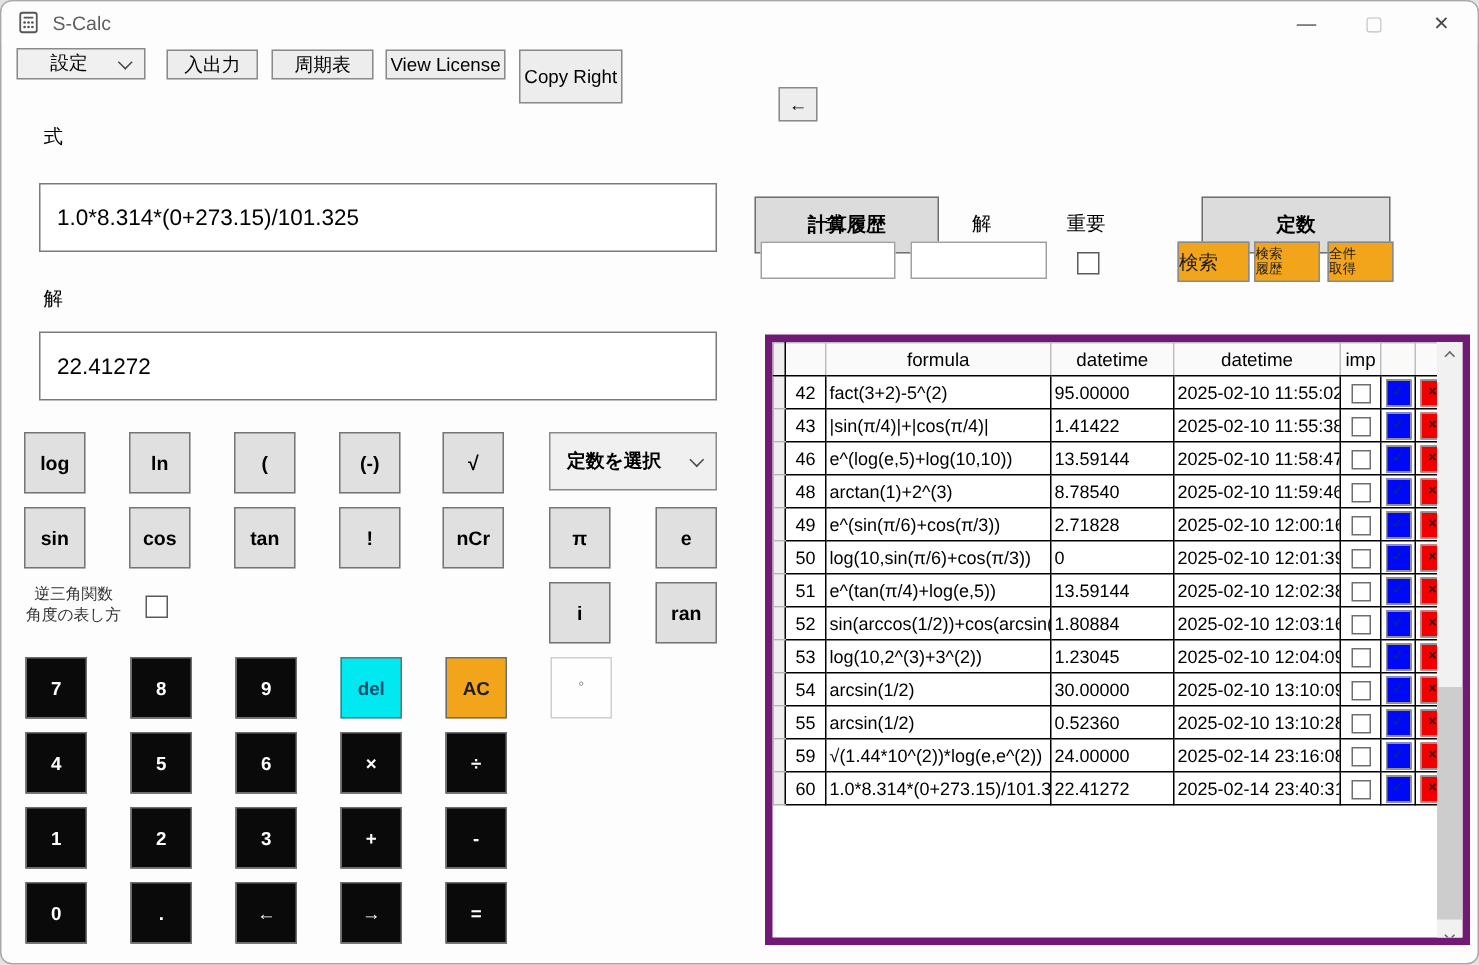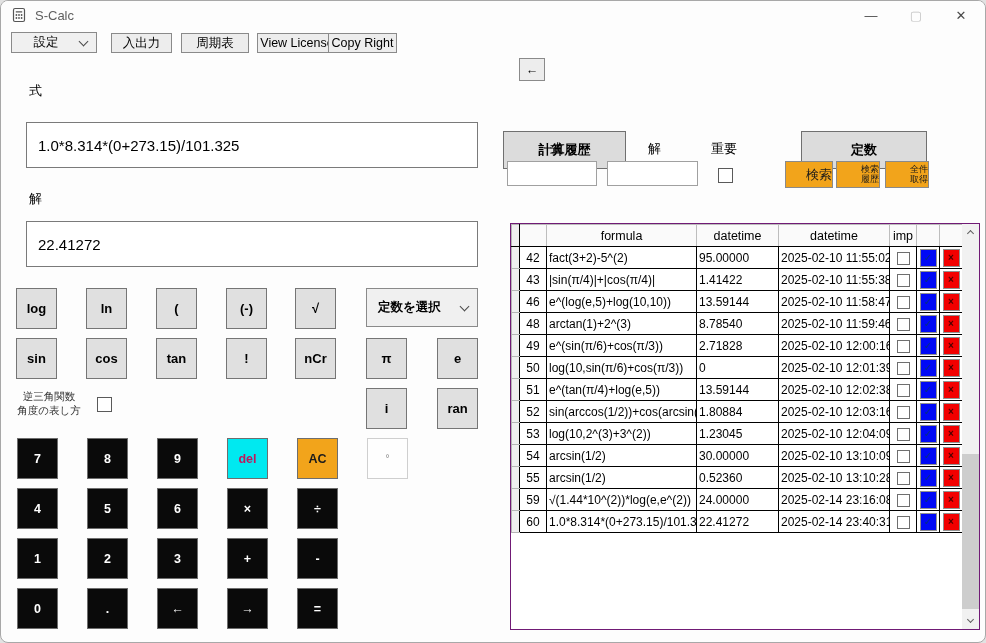--- a/index.html
+++ b/index.html
@@ -35,38 +35,38 @@
   .fn { position:absolute; width:41px; height:41px; background:#e0e0e0; border:1px solid #757575;
     font-size:13px; font-weight:bold; color:#000; display:flex; align-items:center; justify-content:center;
     font-family:"Liberation Sans","DejaVu Sans",sans-serif; }
   .small-note { position:absolute; font-size:10.5px; color:#333; line-height:14px; text-align:center; width:92px; }
   .cb { position:absolute; width:15px; height:15px; background:#fff; border:1px solid #5a5a5a; }
 
   
   .key { position:absolute; width:41px; height:41px; background:var(--key); border:1px solid #6e6e6e;
     color:#fff; font-size:12.5px; font-weight:bold; display:flex; align-items:center; justify-content:center;
     font-family:"Liberation Sans","DejaVu Sans",sans-serif; }
-  .key.cyan { background:var(--cyan); color:#be185d; }
+  .key.cyan { background:var(--cyan); color:#0c4a6e; }
   .key.orange { background:var(--orange); color:#1c1c1c; }
   .key.deg { background:#fefefe; border:1px solid #cfcfcf; color:#8a8a8a; font-size:10px; font-weight:normal; }
 
   
   .bigbtn { position:absolute; height:38px; background:#dcdcdc; border:1px solid #707070;
     font-size:13px; font-weight:bold; display:flex; align-items:center; justify-content:center;
     font-family:"Liberation Sans","DejaVu Sans",sans-serif;margin-top:44px; }
   .sinput { position:absolute; height:25px; border:1px solid #a0a0a0; background:#fff; font-size:12px; padding:0 4px; }
   .obtn { position:absolute; height:27px; background:var(--orange); border:1px solid #8a8a8a;
-    color:#1a1a1a; display:flex; flex-direction:column; align-items:flex-end; justify-content:center;
+    color:#1a1a1a; display:flex; flex-direction:column; align-items:flex-start; justify-content:center;
     font-family:"Liberation Sans","DejaVu Sans",sans-serif; }
   .obtn .l1 { font-size:13px; }
   .obtn .t2 { font-size:9px; line-height:9.5px; }
 
   
   .grid-wrap { position:absolute; left:509px; top:222px; width:470px; height:407px;
-    border:1px solid #701a75; background:#fff; overflow:hidden; }
+    border:5px solid #701a75; background:#fff; overflow:hidden; }
   table.grid { border-collapse:collapse; table-layout:fixed; width:451px; }
   .grid th { background:#fafafa; border:1px solid #bdbdbd; border-bottom:1px solid #000;
     font-size:12.5px; font-weight:normal; height:22px; overflow:hidden; white-space:nowrap; }
   .grid td { border:1px solid #000; height:22px; font-size:12px; overflow:hidden; white-space:nowrap;
     padding:0 2px; background:#fff; }
   .grid td.gut, .grid th.gut { background:#efefef; border:1px solid #b5b5b5; border-right:1px solid #000; padding:0; }
   .grid th.gut { border-bottom:1px solid #000; }
   .grid td.num { text-align:center; padding:0; }
   .grid td.ctr { text-align:center; padding:0; }
   .impbox { width:13px; height:13px; border:1px solid #6e6e6e; background:#fff; display:inline-block; vertical-align:middle; }
@@ -105,21 +105,21 @@
     <button class="winbtn" style="left:938px">✕</button>
   </div>
 
   <div class="combo" style="left:10px;top:31px;width:86px;height:21px">
     <span class="ctext">設定</span>
     <span class="chev"></span>
   </div>
   <button class="mbtn" style="left:110px;top:32px;width:61px;height:20px">入出力</button>
   <button class="mbtn" style="left:180px;top:32px;width:68px;height:20px">周期表</button>
   <button class="mbtn" style="left:256px;top:32px;width:80px;height:20px">View License</button>
-  <button class="mbtn" style="left:327px;top:32px;width:69px;height:20px">Copy Right</button>
+  <button class="mbtn" style="left:345px;top:32px;width:69px;height:36px">Copy Right</button>
 
   <div class="lbl" style="left:28px;top:81px">式</div>
   <input class="biginput" style="left: 25px; top: 121px; width: 452px; height: 46px;" value="1.0*8.314*(0+273.15)/101.325">
   <div class="lbl" style="left:28px;top:189px">解</div>
   <input class="biginput" style="left: 25px; top: 220px; width: 452px; height: 46px;" value="22.41272">
 
   <button class="fn" style="left:15px;top:287px">log</button>
   <button class="fn" style="left:85px;top:287px">ln</button>
   <button class="fn" style="left:155px;top:287px">(</button>
   <button class="fn" style="left:225px;top:287px">(-)</button>

